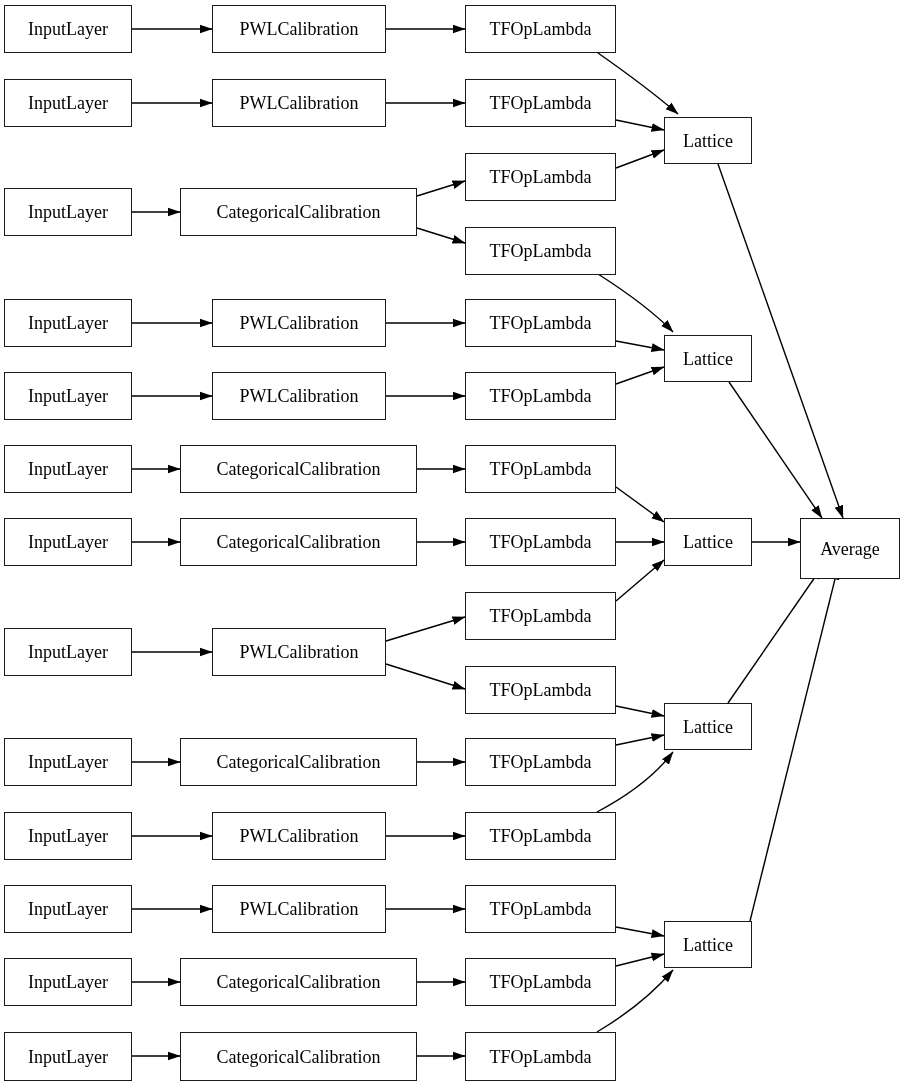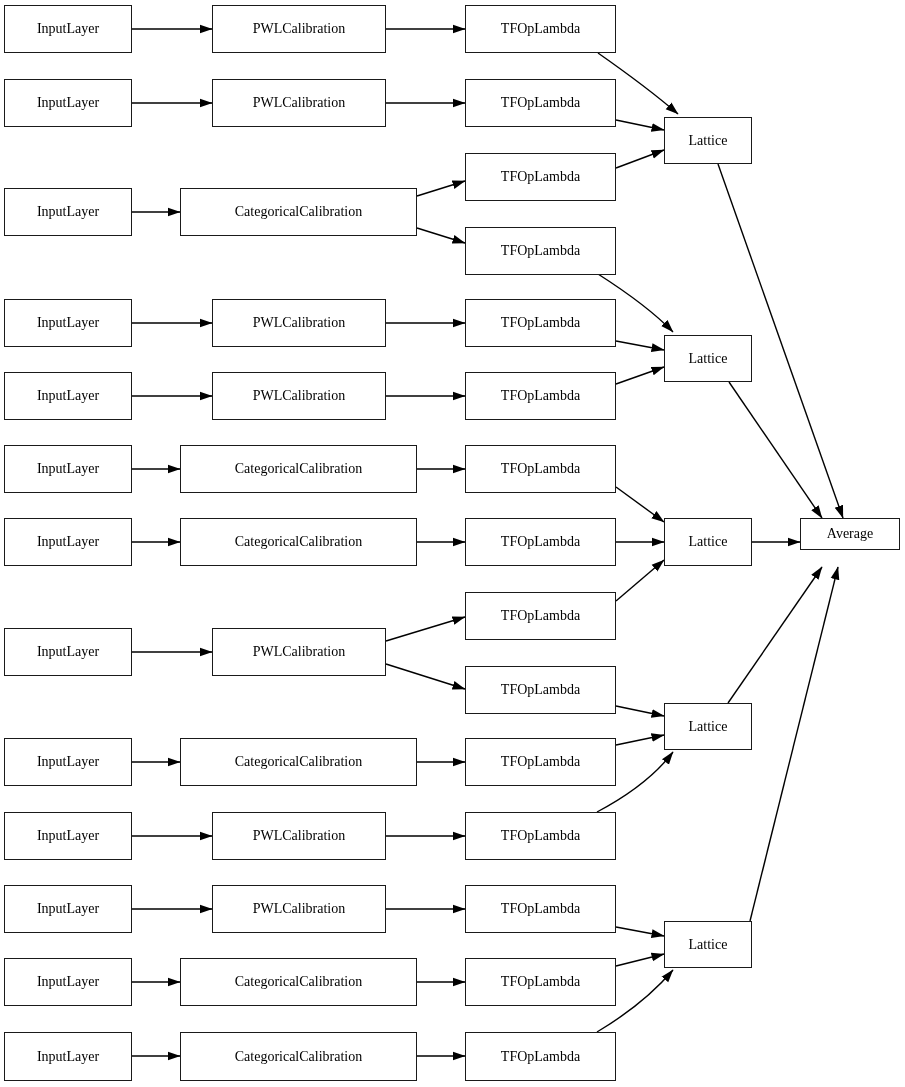--- a/index.html
+++ b/index.html
@@ -21,21 +21,21 @@
     top: 0;
   }
   .node {
     position: absolute;
     box-sizing: border-box;
     background: #ffffff;
     border: 1.5px solid #1a1a1a;
     display: flex;
     align-items: center;
     justify-content: center;
-    font-size: 14px;
+    font-size: 18px;
     line-height: 1;
     color: #000000;
     white-space: nowrap;
   }
 </style>
 </head>
 <body>
 
 <div id="diagram" style="width: 905px; height: 1087px; background: rgb(255, 255, 255);">
     <svg id="edges-layer" width="905" height="1087">
@@ -132,14 +132,14 @@
     <div class="node" style="left: 465px; top: 738px; width: 151px; height: 48px; border-color: rgb(26, 26, 26); background: rgb(255, 255, 255); color: rgb(0, 0, 0);">TFOpLambda</div>
     <div class="node" style="left: 465px; top: 812px; width: 151px; height: 48px; border-color: rgb(26, 26, 26); background: rgb(255, 255, 255); color: rgb(0, 0, 0);">TFOpLambda</div>
     <div class="node" style="left: 465px; top: 885px; width: 151px; height: 48px; border-color: rgb(26, 26, 26); background: rgb(255, 255, 255); color: rgb(0, 0, 0);">TFOpLambda</div>
     <div class="node" style="left: 465px; top: 958px; width: 151px; height: 48px; border-color: rgb(26, 26, 26); background: rgb(255, 255, 255); color: rgb(0, 0, 0);">TFOpLambda</div>
     <div class="node" style="left: 465px; top: 1032px; width: 151px; height: 49px; border-color: rgb(26, 26, 26); background: rgb(255, 255, 255); color: rgb(0, 0, 0);">TFOpLambda</div>
     <div class="node" style="left: 664px; top: 117px; width: 88px; height: 47px; border-color: rgb(26, 26, 26); background: rgb(255, 255, 255); color: rgb(0, 0, 0);">Lattice</div>
     <div class="node" style="left: 664px; top: 335px; width: 88px; height: 47px; border-color: rgb(26, 26, 26); background: rgb(255, 255, 255); color: rgb(0, 0, 0);">Lattice</div>
     <div class="node" style="left: 664px; top: 518px; width: 88px; height: 48px; border-color: rgb(26, 26, 26); background: rgb(255, 255, 255); color: rgb(0, 0, 0);">Lattice</div>
     <div class="node" style="left: 664px; top: 703px; width: 88px; height: 47px; border-color: rgb(26, 26, 26); background: rgb(255, 255, 255); color: rgb(0, 0, 0);">Lattice</div>
     <div class="node" style="left: 664px; top: 921px; width: 88px; height: 47px; border-color: rgb(26, 26, 26); background: rgb(255, 255, 255); color: rgb(0, 0, 0);">Lattice</div>
-    <div class="node" style="left: 800px; top: 518px; width: 100px; height: 32px; border-color: rgb(26, 26, 26); background: rgb(255, 255, 255); color: rgb(0, 0, 0);">Average</div>
+    <div class="node" style="left: 800px; top: 518px; width: 100px; height: 61px; border-color: rgb(26, 26, 26); background: rgb(255, 255, 255); color: rgb(0, 0, 0);">Average</div>
   </div>
 
 </body></html>

